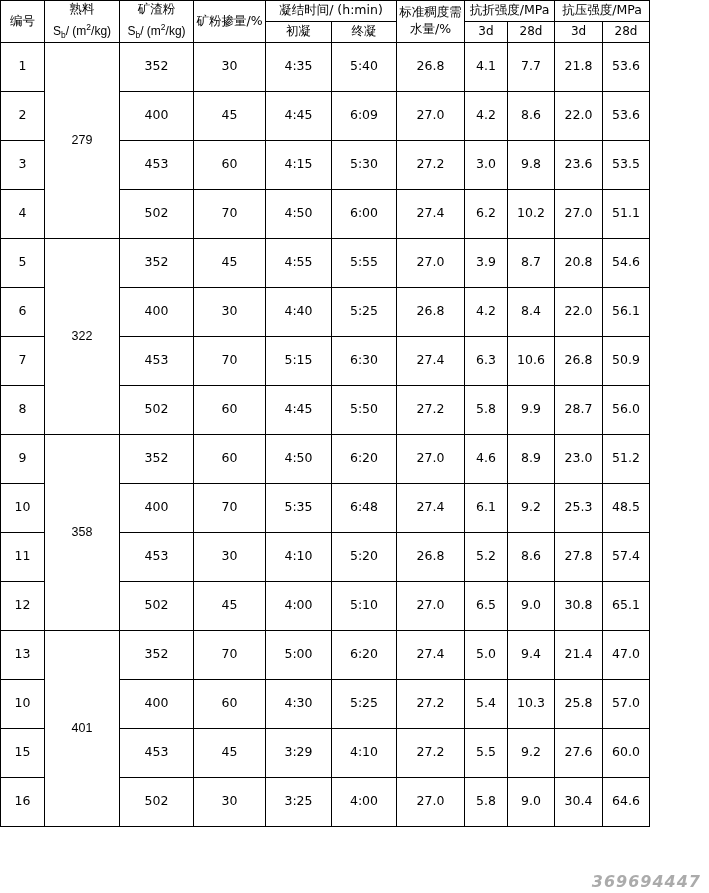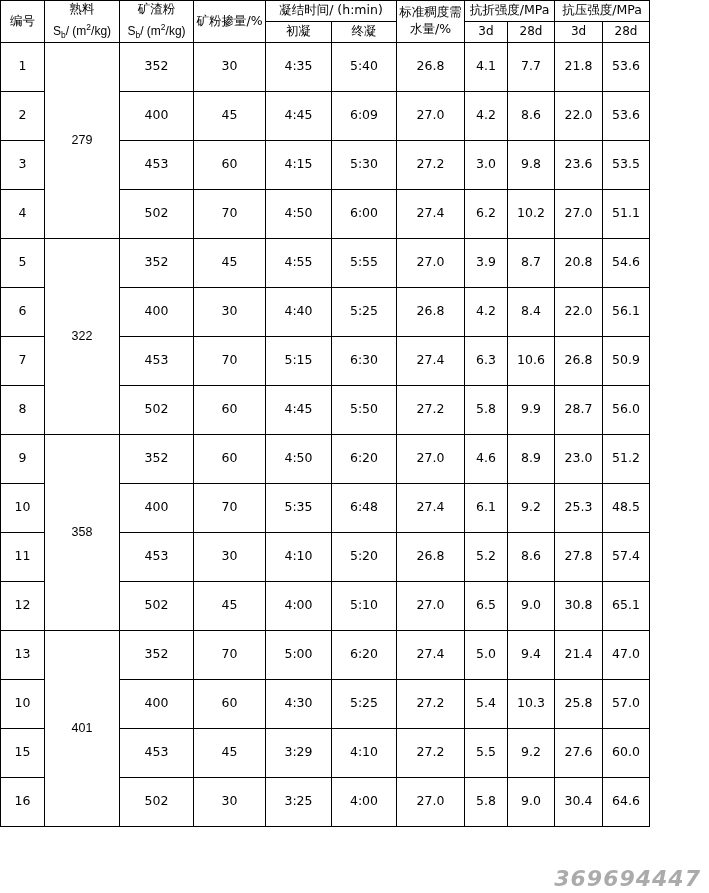--- a/index.html
+++ b/index.html
@@ -63,21 +63,21 @@
   }
   .clinker-cell {
     font-family: Liberation Sans, sans-serif;
     font-size: 12px;
   }
   .watermark {
     position: absolute;
     right: 8px;
     bottom: 2px;
     font-family: "DejaVu Sans", "Liberation Sans", sans-serif;
-    font-size: 22px;
+    font-size: 16px;
     font-weight: bold;
     font-style: italic;
     color: #8f8f8f;
     opacity: 0.75;
     letter-spacing: 1px;
     pointer-events: none;
   }
   col.c0 { width: 44px; }
   col.c1 { width: 75px; }
   col.c2 { width: 74px; }

